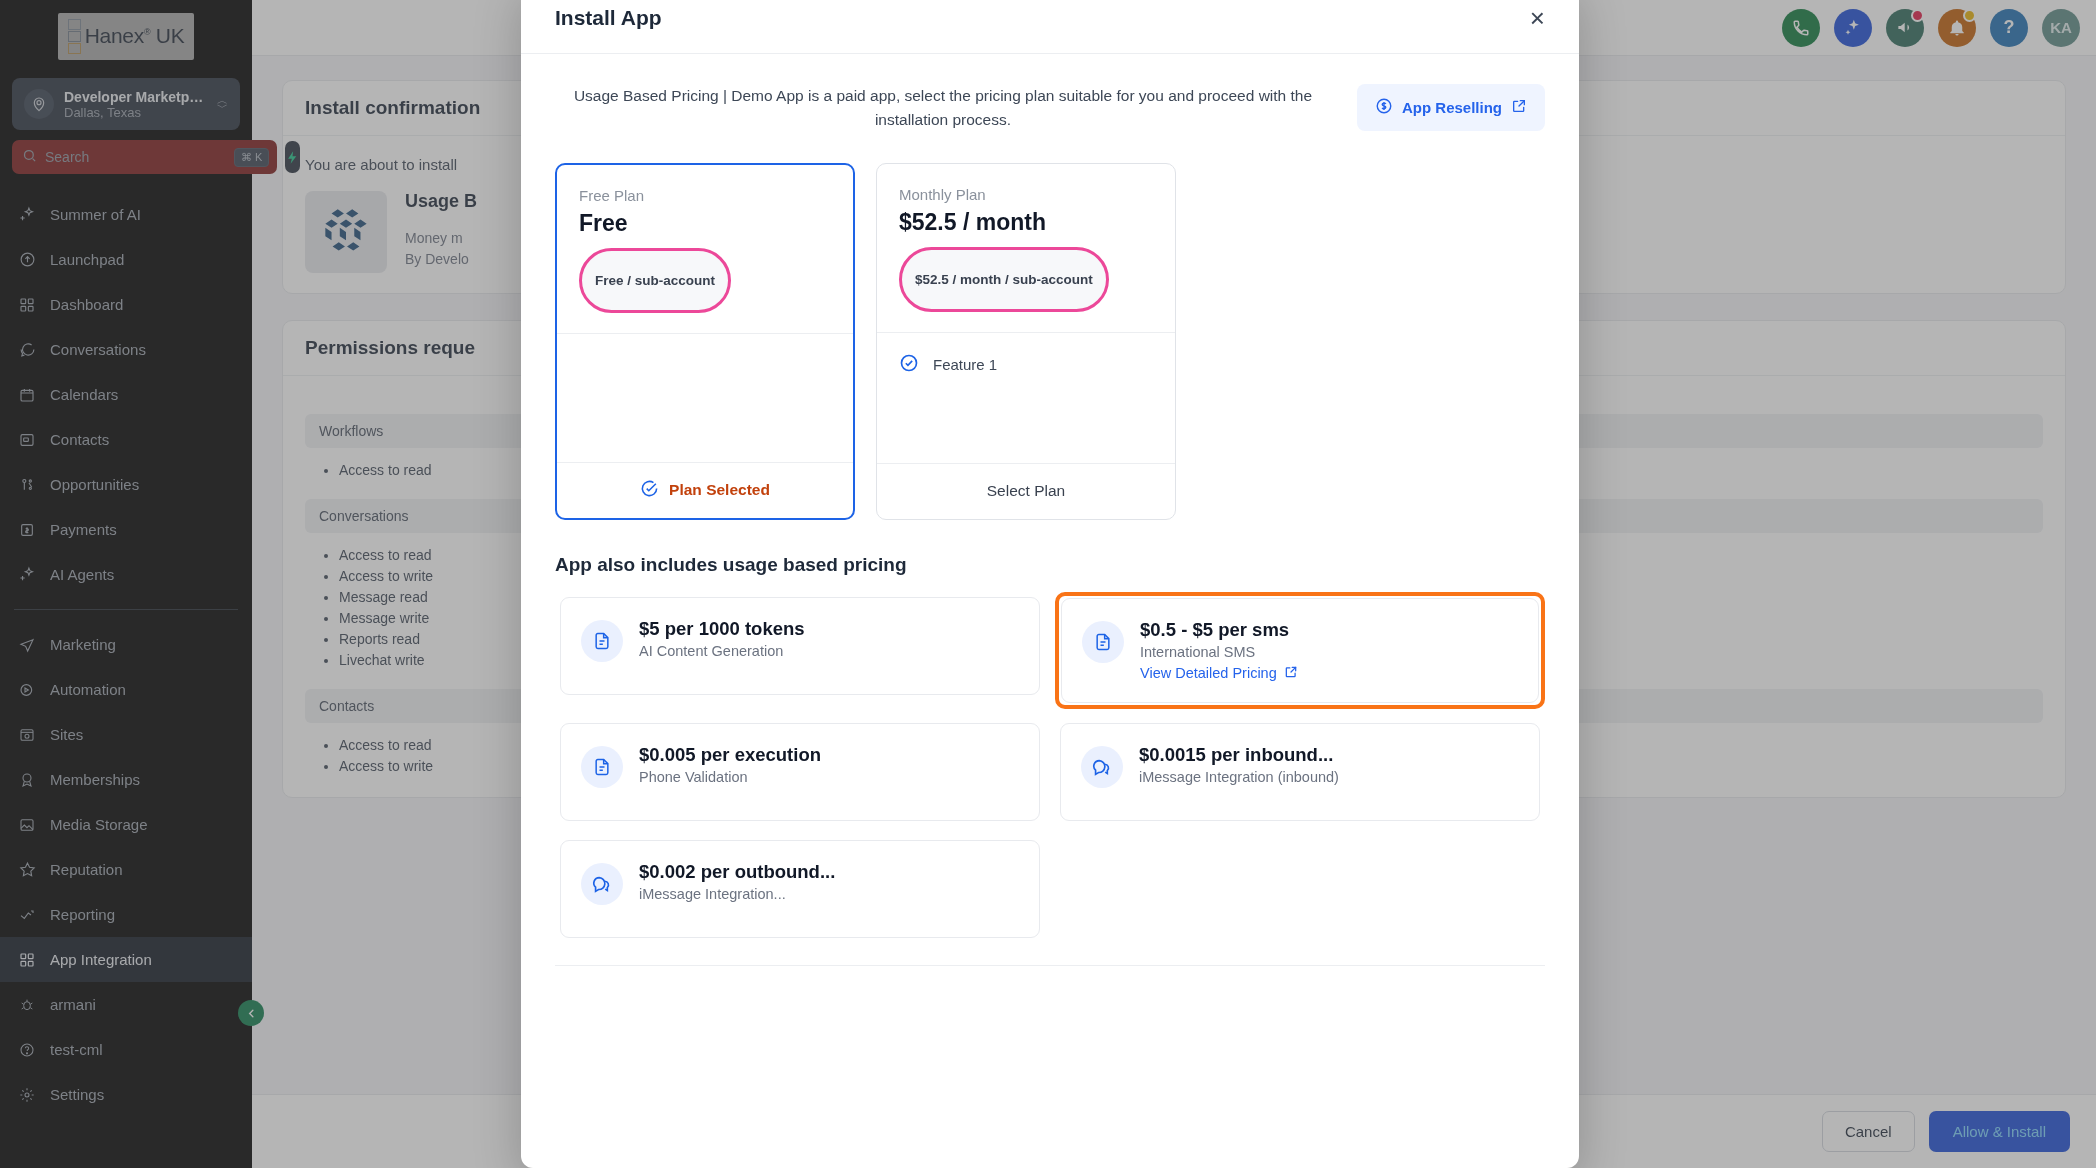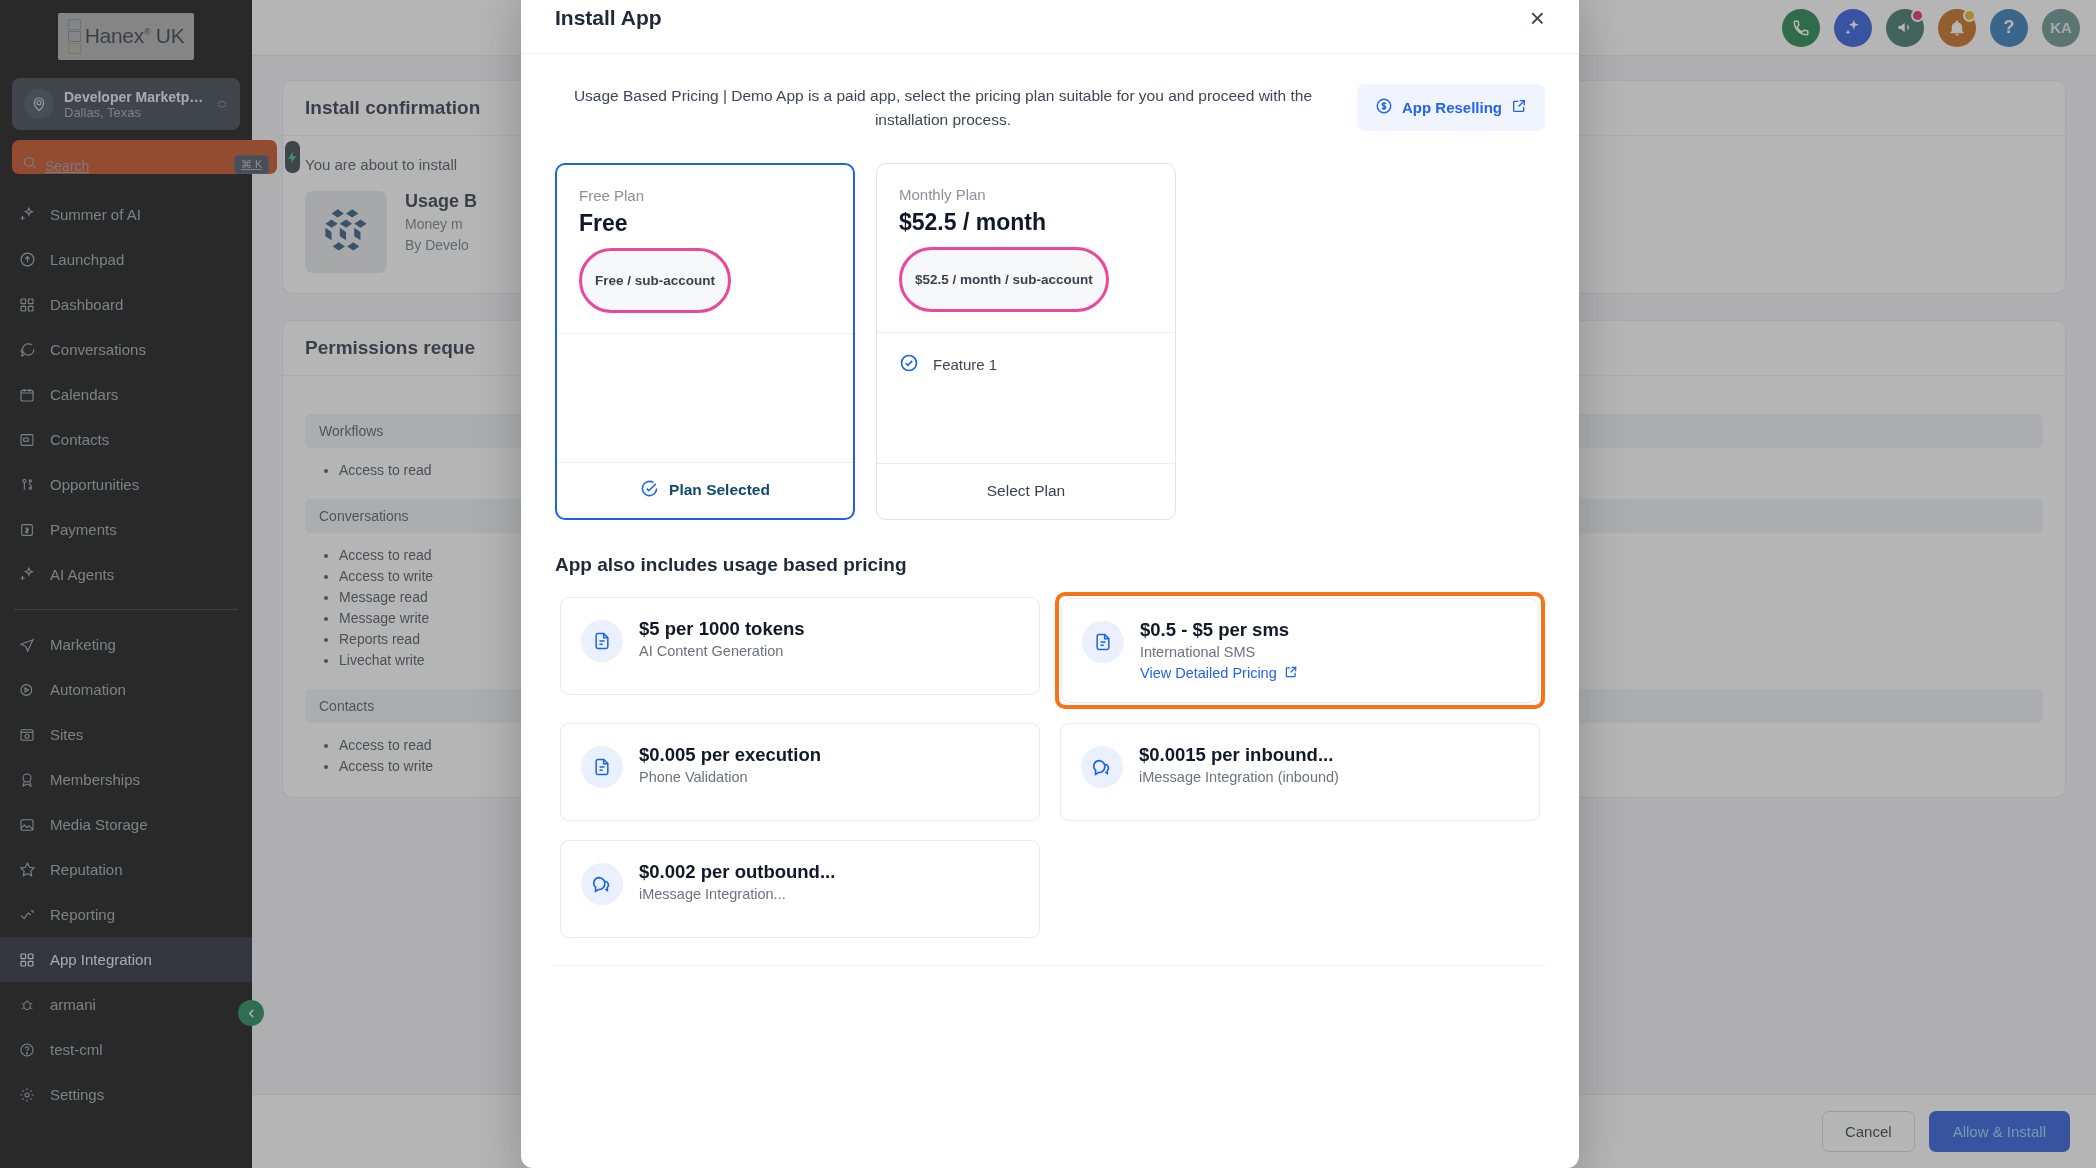--- a/index.html
+++ b/index.html
@@ -42,22 +42,22 @@
     width: 30px; height: 30px; border-radius: 50%; background: #3a4452;
     display: flex; align-items: center; justify-content: center; flex: 0 0 auto;
   }
   .loc-txt { flex: 1; min-width: 0; }
   .loc-name { font-size: 14px; color: #e6e9ed; font-weight: 600; white-space: nowrap; overflow: hidden; text-overflow: ellipsis; }
   .loc-sub { font-size: 13px; color: #9aa1ab; }
   .chev { display: flex; flex-direction: column; color: #9aa1ab; line-height: 7px; font-size: 11px; }
 
   .search-row { display: flex; gap: 8px; padding: 10px 12px 8px 12px; align-items: center; }
   .search-box {
-    flex: 1; height: 34px; border-radius: 7px; background: #c2410c;
-    display: flex; align-items: flex-end; padding: 0 8px 0 10px; gap: 8px; text-decoration: underline;
+    flex: 1; height: 34px; border-radius: 7px; background: #7f1d1d;
+    display: flex; align-items: center; padding: 0 8px 0 10px; gap: 8px;
   }
   .search-box input {
     flex: 1; background: transparent; border: none; outline: none;
     color: #c6cbd2; font-size: 14px; font-family: inherit;
   }
   .search-box input::placeholder { color: #8d949e; }
   .kbd {
     background: #3b4452; color: #aeb5bf; font-size: 11px; padding: 2px 6px;
     border-radius: 4px; border: 1px solid #4a5261; white-space: nowrap;
   }
@@ -110,21 +110,21 @@
     padding: 16px 22px; font-size: 19px; font-weight: 700; color: #1e2939;
     border-bottom: 1px solid #eceef1;
   }
   .panel-body { padding: 20px 22px; }
   .about-line { font-size: 15px; color: #3d4756; margin-bottom: 18px; }
   .app-row { display: flex; gap: 18px; align-items: flex-start; }
   .app-thumb {
     width: 82px; height: 82px; border-radius: 8px; background: #e6e8ec;
     display: flex; align-items: center; justify-content: center; flex: 0 0 82px;
   }
-  .app-name { font-size: 18px; font-weight: 700; color: #1e2939; margin-bottom: 2px; }
+  .app-name { font-size: 18px; font-weight: 700; color: #1e2939; margin-bottom: 16px; }
   .app-desc { font-size: 14px; color: #6b7280; line-height: 1.5; }
   .perm-group-title {
     background: #eef0f3; border-radius: 6px; padding: 9px 14px; font-size: 14px;
     color: #47505e; margin-bottom: 12px; margin-top: 18px;
   }
   .perm-list { padding-left: 34px; }
   .perm-list li { font-size: 14px; color: #3d4756; line-height: 1.5; list-style: disc; }
   .bottom-bar {
     position: absolute; left: 0; right: 0; bottom: 0; height: 74px;
     background: #fff; border-top: 1px solid #e6e8ec;
@@ -184,21 +184,21 @@
   .plan-chip {
     display: inline-block; border: 3px solid #ec4899; background: #f7f8fa;
     border-radius: 999px; padding: 22px 13px; font-size: 13.5px; font-weight: 700; color: #39414f;
   }
   .plan-feats { flex: 1; padding: 20px 22px; min-height: 128px; }
   .feat { display: flex; align-items: center; gap: 14px; font-size: 15px; color: #3d4756; }
   .plan-foot {
     border-top: 1px solid #eceef1; height: 56px; display: flex; align-items: center;
     justify-content: center; gap: 10px; font-size: 15.5px; color: #39414f;
   }
-  .plan-foot.sel { color: #0c4a6e; font-weight: 700; }
+  .plan-foot.sel { color: #c2410c; font-weight: 700; }
 
   .usage-title { font-size: 19px; font-weight: 700; color: #1e2939; margin-bottom: 16px; }
   .usage-grid {
     display: grid; grid-template-columns: 1fr 1fr;
     column-gap: 10px; row-gap: 9px;
   }
   .ucell { padding: 5px; }
   .ucell.hl { border: 4px solid #f97316; border-radius: 10px; padding: 2px; }
   .ucard {
     background: #fff; border: 1px solid #e8eaee; border-radius: 9px;

